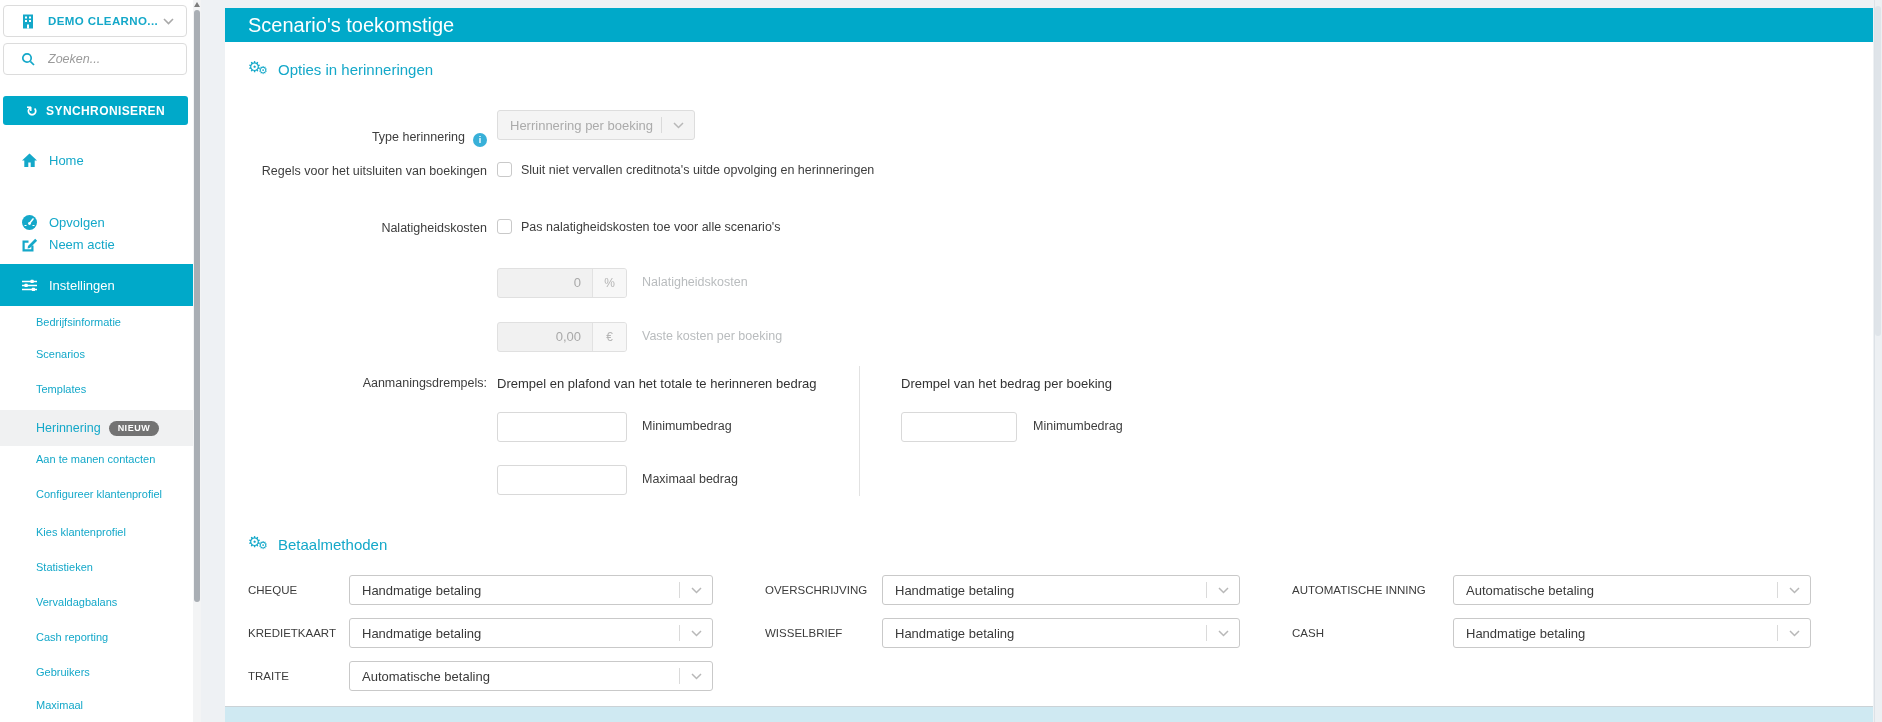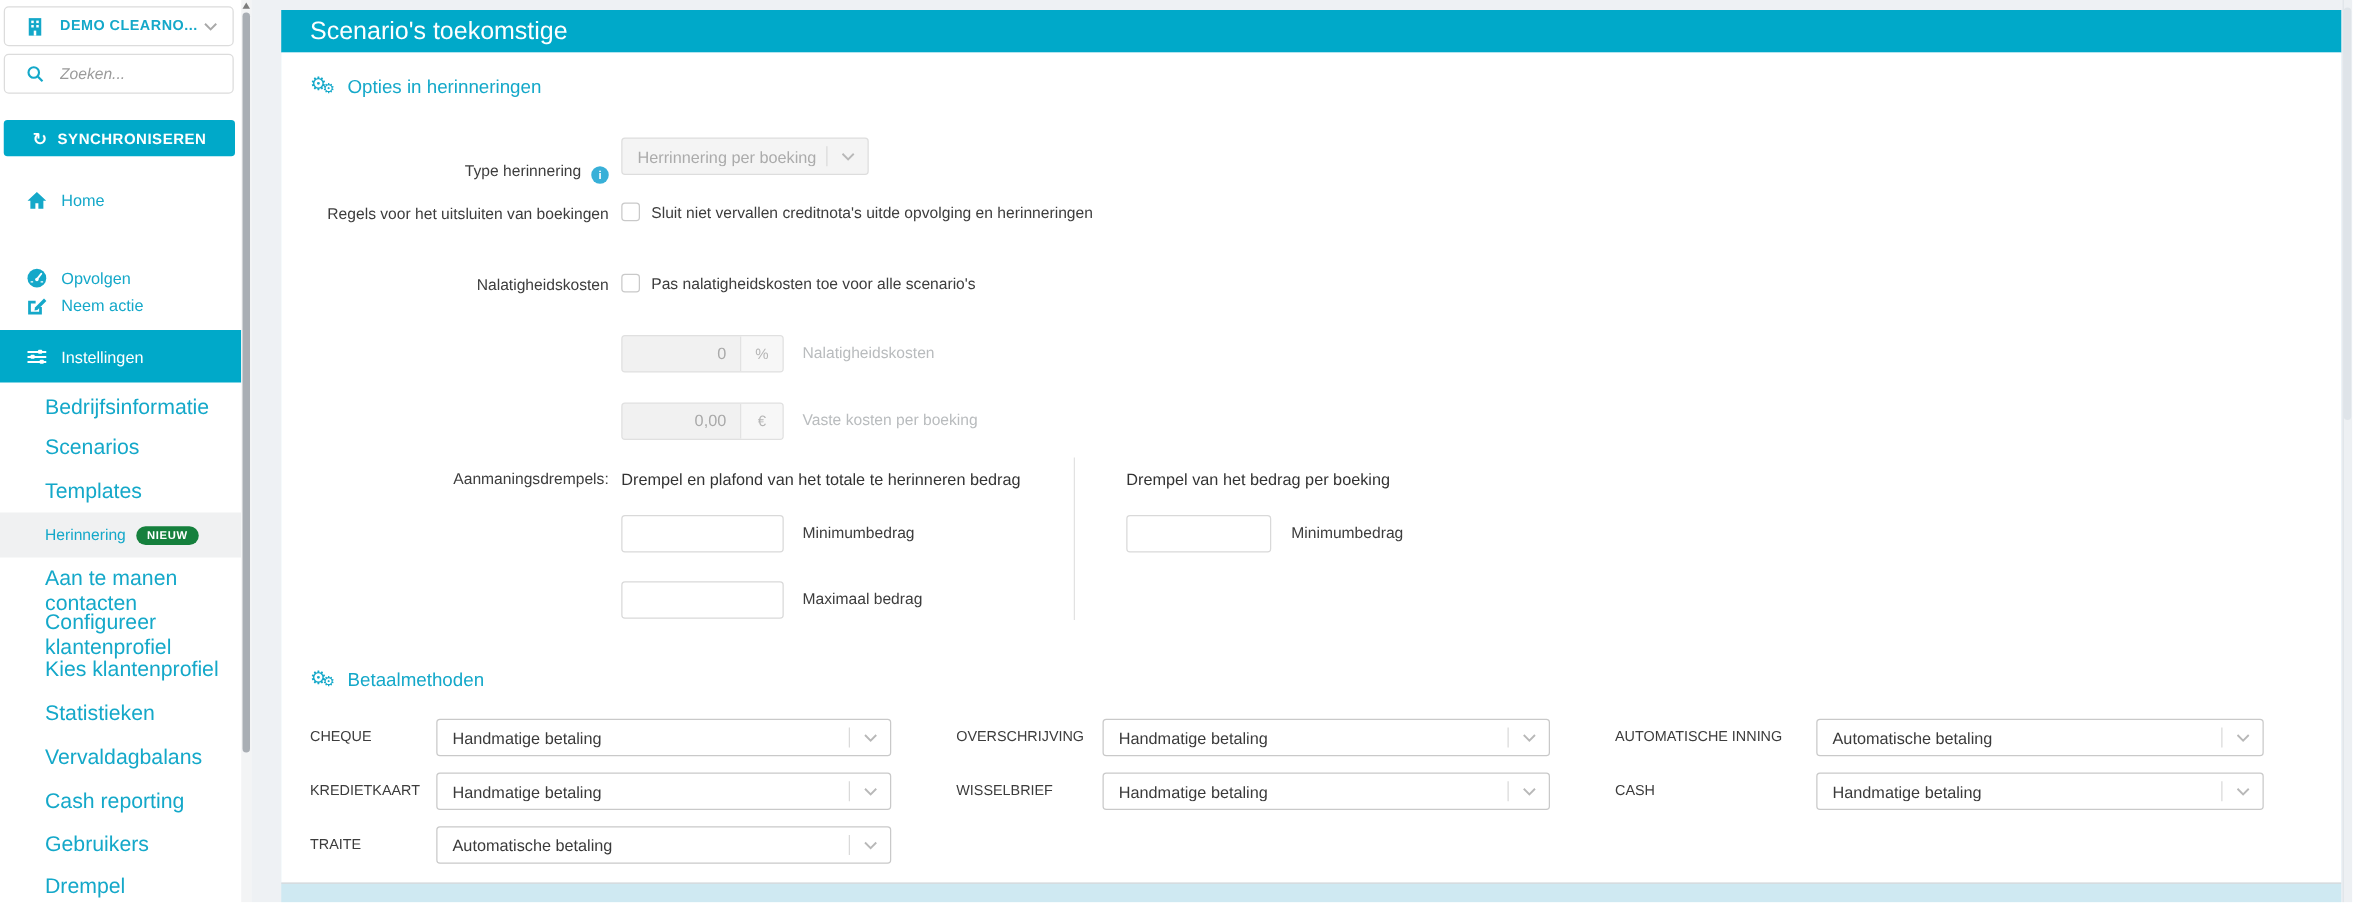--- a/index.html
+++ b/index.html
@@ -16,24 +16,24 @@
   .search-ph::placeholder { color:#9b9b9b; font-style:italic; }
   .sync-btn { position:absolute; left:3px; top:96px; width:185px; height:29px; background:#00a9c9; border:none; border-radius:3px;
               color:#fff; font-weight:bold; font-size:12px; letter-spacing:.4px; display:flex; align-items:center; justify-content:center; cursor:pointer; font-family:inherit; }
   .sync-btn .ricon { font-size:14px; font-weight:bold; margin-right:8px; line-height:1; }
   .nav-item { position:absolute; left:0; width:193px; height:22px; display:flex; align-items:center; padding-left:21px;
               color:#14a8c9; font-size:13px; cursor:pointer; }
   .nav-item .nicon { width:17px; height:17px; margin-right:11px; flex:0 0 auto; }
   .nav-active { position:absolute; left:0; top:264px; width:193px; height:42px; background:#00a9c9; color:#fff;
                 display:flex; align-items:center; padding-left:21px; font-size:13px; cursor:pointer; }
   .nav-active .nicon { width:17px; height:17px; margin-right:11px; }
-  .sub-item { position:absolute; left:0; width:193px; padding-left:36px; color:#14a8c9; font-size:17px; cursor:pointer; }
+  .sub-item { position:absolute; left:0; width:193px; padding-left:36px; color:#14a8c9; font-size:11px; cursor:pointer; }
   .sub-hl { position:absolute; left:0; top:410px; width:193px; height:36px; background:#f0f1f2; display:flex; align-items:center; padding-left:36px; cursor:pointer; }
   .sub-hl .sub-text { color:#14a8c9; font-size:12.5px; }
-  .badge-nieuw { display:inline-block; margin-left:8px; background:#15803d; color:#fff; font-size:9px; font-weight:bold;
+  .badge-nieuw { display:inline-block; margin-left:8px; background:#737373; color:#fff; font-size:9px; font-weight:bold;
                  letter-spacing:.5px; padding:3px 9px; border-radius:9px; line-height:1; }
 
   
   .sb-track { position:absolute; left:193px; top:0; width:8px; height:722px; background:#f3f4f5; }
   .sb-up { position:absolute; left:194px; top:2px; width:0; height:0; border-left:3.5px solid transparent; border-right:3.5px solid transparent; border-bottom:5px solid #7d7d7d; }
   .sb-thumb { position:absolute; left:194px; top:10px; width:6px; height:592px; background:#a9aeb4; border-radius:3px; }
 
   
   .main-bg { position:absolute; left:201px; top:0; width:1673px; height:722px; background:#eef1f4; }
   .panel { position:absolute; left:225px; top:8px; width:1648px; height:714px; background:#cfe9f2; }
@@ -178,21 +178,21 @@
       <span class="badge-nieuw">NIEUW</span>
     </div>
 
     <div class="sub-item" style="top:453px;">Aan te manen contacten</div>
     <div class="sub-item" style="top:488px;">Configureer klantenprofiel</div>
     <div class="sub-item" style="top:526px;">Kies klantenprofiel</div>
     <div class="sub-item" style="top:561px;">Statistieken</div>
     <div class="sub-item" style="top:596px;">Vervaldagbalans</div>
     <div class="sub-item" style="top:631px;">Cash reporting</div>
     <div class="sub-item" style="top:666px;">Gebruikers</div>
-    <div class="sub-item" style="top:699px;">Drempel</div>
+    <div class="sub-item" style="top:699px;">Maximaal</div>
   </div>
 
   <div class="sb-track"></div>
   <div class="sb-up"></div>
   <div class="sb-thumb"></div>
 
   <div class="main-bg"></div>
 
   <div class="panel">
     <div class="panel-header">Scenario's toekomstige</div>

